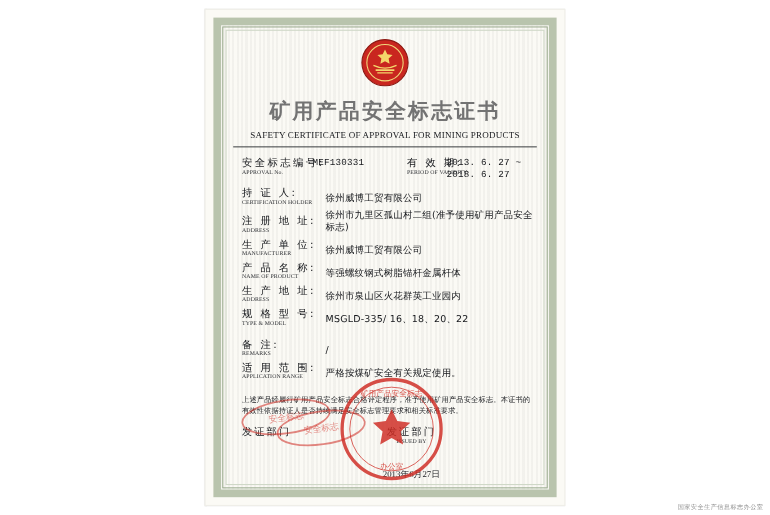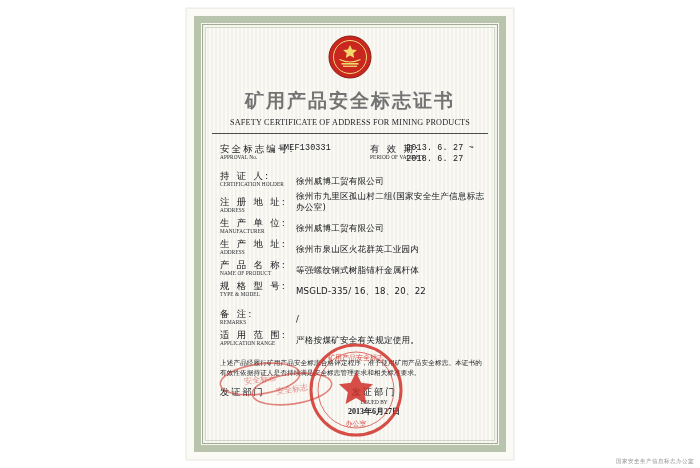--- a/index.html
+++ b/index.html
@@ -191,24 +191,23 @@
     left: 128px;
     top: 6px;
     text-align: center;
   }
   .issued .cn { font-size: 9.2px; letter-spacing: 2px; color: #15171b; display:block; white-space: nowrap;}
   .issued .en { font-family: "Liberation Serif", serif; font-size: 5.3px; color: #2a2c30; display:block; }
   .issued .date {
     font-family: "Liberation Serif", serif;
     font-size: 8px;
     color: #15171b;
-    margin-top: 1px;
+    margin-top: 21px;
     display: block;
     white-space: nowrap;
-    font-weight: bold;
   }
 
   
   .seal {
     position: absolute;
     left: 120px;
     top: -4px;
     width: 104px;
     height: 104px;
     opacity: 0.82;
@@ -271,21 +270,21 @@
           <circle cx="23" cy="23" r="21" fill="none" stroke="#8c1a14" stroke-width="1"></circle>
           <circle cx="23" cy="23" r="16.5" fill="none" stroke="#f0d67a" stroke-width="1"></circle>
           <path d="M23 11 l2.1 4.4 4.8 .6 -3.6 3.2 .9 4.8 -4.2 -2.4 -4.2 2.4 .9 -4.8 -3.6 -3.2 4.8 -.6z" fill="#f4d76b"></path>
           <path d="M14.5 29 h17 v1.6 h-17z" fill="#f4d76b"></path>
           <path d="M16 31.6 h14 v1.3 h-14z" fill="#f4d76b"></path>
           <path d="M12.5 25.5 q10.5 5 21 0" fill="none" stroke="#f4d76b" stroke-width="1.2"></path>
         </svg>
       </div>
 
       <div class="title-cn">矿用产品安全标志证书</div>
-      <div class="title-en">SAFETY CERTIFICATE OF ADDRESS FOR MINING PRODUCTS</div>
+      <div class="title-en">SAFETY CERTIFICATE OF APPROVAL FOR MINING PRODUCTS</div>
       <div class="title-rule"></div>
 
       <div class="fields">
 
         <div class="row2">
           <div class="col-a">
             <div class="lbl">
               <span class="cn">安全标志编号:</span>
               <span class="en">APPROVAL No.</span>
             </div>
@@ -306,45 +305,45 @@
             <span class="en">CERTIFICATION HOLDER</span>
           </div>
           <div class="val">徐州威博工贸有限公司</div>
         </div>
 
         <div class="row">
           <div class="lbl">
             <span class="cn">注 册 地 址:</span>
             <span class="en">ADDRESS</span>
           </div>
-          <div class="val wrap">徐州市九里区孤山村二组(国家安全生产信息标志办公室)</div>
+          <div class="val wrap">徐州市九里区孤山村二组(准予使用矿用产品安全标志)</div>
         </div>
 
         <div class="row">
           <div class="lbl">
             <span class="cn">生 产 单 位:</span>
             <span class="en">MANUFACTURER</span>
           </div>
           <div class="val">徐州威博工贸有限公司</div>
         </div>
 
         <div class="row">
           <div class="lbl">
+            <span class="cn">产 品 名 称:</span>
+            <span class="en">NAME OF PRODUCT</span>
+          </div>
+          <div class="val">等强螺纹钢式树脂锚杆金属杆体</div>
+        </div>
+
+        <div class="row">
+          <div class="lbl">
             <span class="cn">生 产 地 址:</span>
             <span class="en">ADDRESS</span>
           </div>
           <div class="val">徐州市泉山区火花群英工业园内</div>
-        </div>
-
-        <div class="row">
-          <div class="lbl">
-            <span class="cn">产 品 名 称:</span>
-            <span class="en">NAME OF PRODUCT</span>
-          </div>
-          <div class="val">等强螺纹钢式树脂锚杆金属杆体</div>
         </div>
 
         <div class="row">
           <div class="lbl">
             <span class="cn">规 格 型 号:</span>
             <span class="en">TYPE &amp; MODEL</span>
           </div>
           <div class="val">MSGLD-335/ 16、18、20、22</div>
         </div>
       </div>

